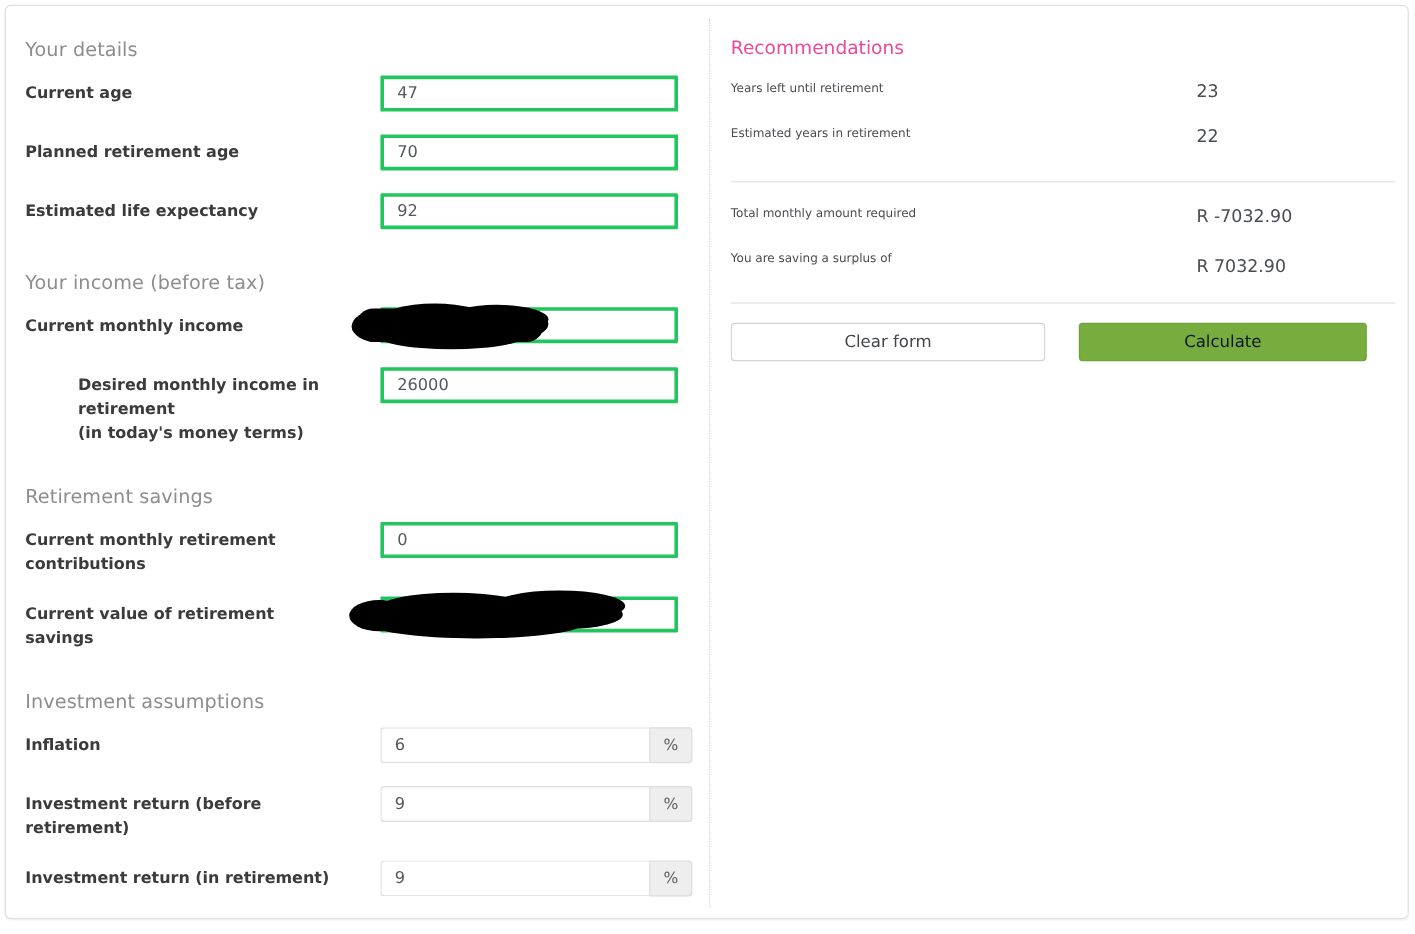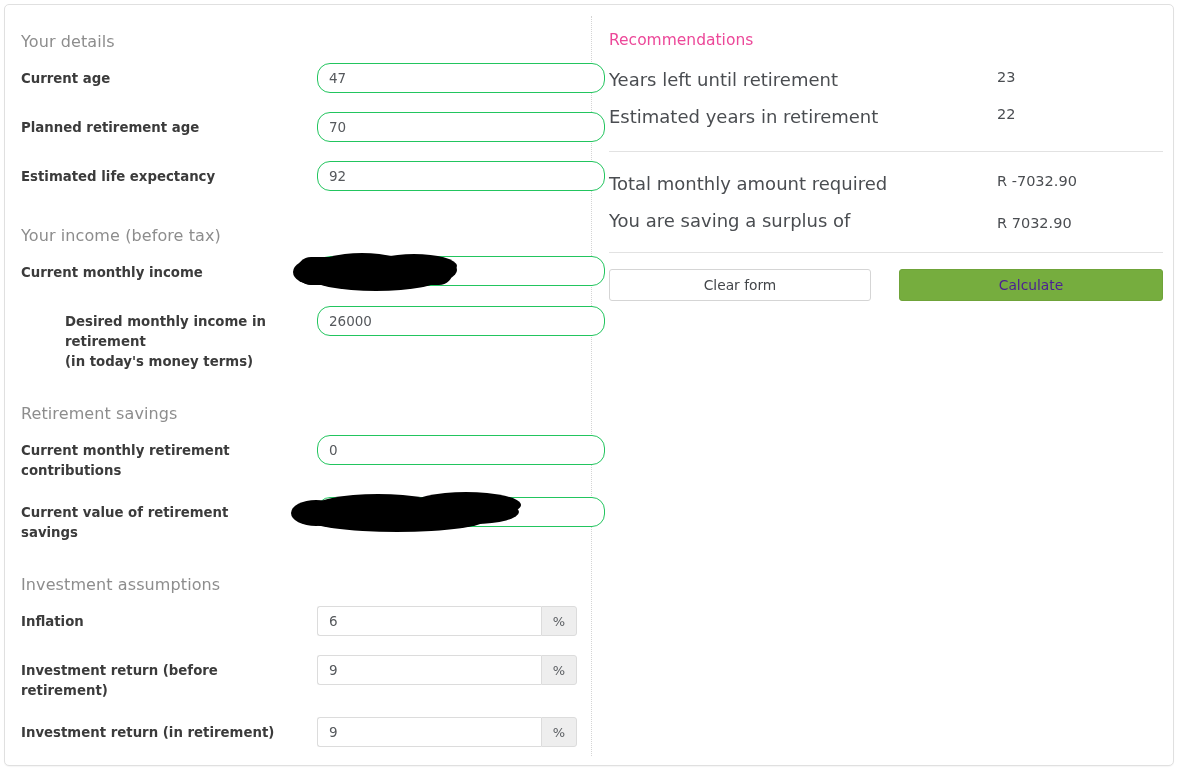--- a/index.html
+++ b/index.html
@@ -64,25 +64,25 @@
     left: 16px;
     width: 280px;
     font-size: 13.3px;
     font-weight: bold;
     color: #3b3b3b;
     line-height: 20px;
   }
   .field-input {
     position: absolute;
     left: 312px;
-    width: 288px;
+    width: 248px;
     height: 30px;
     background: #ffffff;
-    border: 1px solid #22c55e;
-    border-radius: 13px;
+    border: 3px solid #22c55e;
+    border-radius: 1px;
     font-size: 13.5px;
     color: #55585c;
     padding: 0 11px;
     font-family: "DejaVu Sans", "Liberation Sans", sans-serif;
     outline: none;
   }
   .field-input::placeholder { color: #b5b5b5; }
 
   
   .input-group {
@@ -144,21 +144,21 @@
     left: 18px;
     top: 26px;
     font-size: 15.5px;
     color: #ec4899;
     font-weight: 400;
     white-space: nowrap;
   }
   .rec-row-label {
     position: absolute;
     left: 18px;
-    font-size: 18px;
+    font-size: 10px;
     color: #4a4d51;
     white-space: nowrap;
   }
   .rec-row-value {
     position: absolute;
     left: 406px;
     font-size: 14.5px;
     color: #4a4d51;
     white-space: nowrap;
   }
@@ -184,23 +184,23 @@
     left: 18px;
     top: 264px;
     width: 262px;
     background: #ffffff;
     border: 1px solid #d5d5d5;
     color: #43464a;
   }
   .btn-calc {
     left: 308px;
     top: 264px;
-    width: 264px;
+    width: 240px;
     border: 1px solid #6fa339;
-    color: #4c1d95;
+    color: #0f172a;
   }
 </style>
 </head>
 <body>
 
 <div class="screen">
   <div class="card">
     <div class="card-body">
 
       <div class="col-divider"></div>

